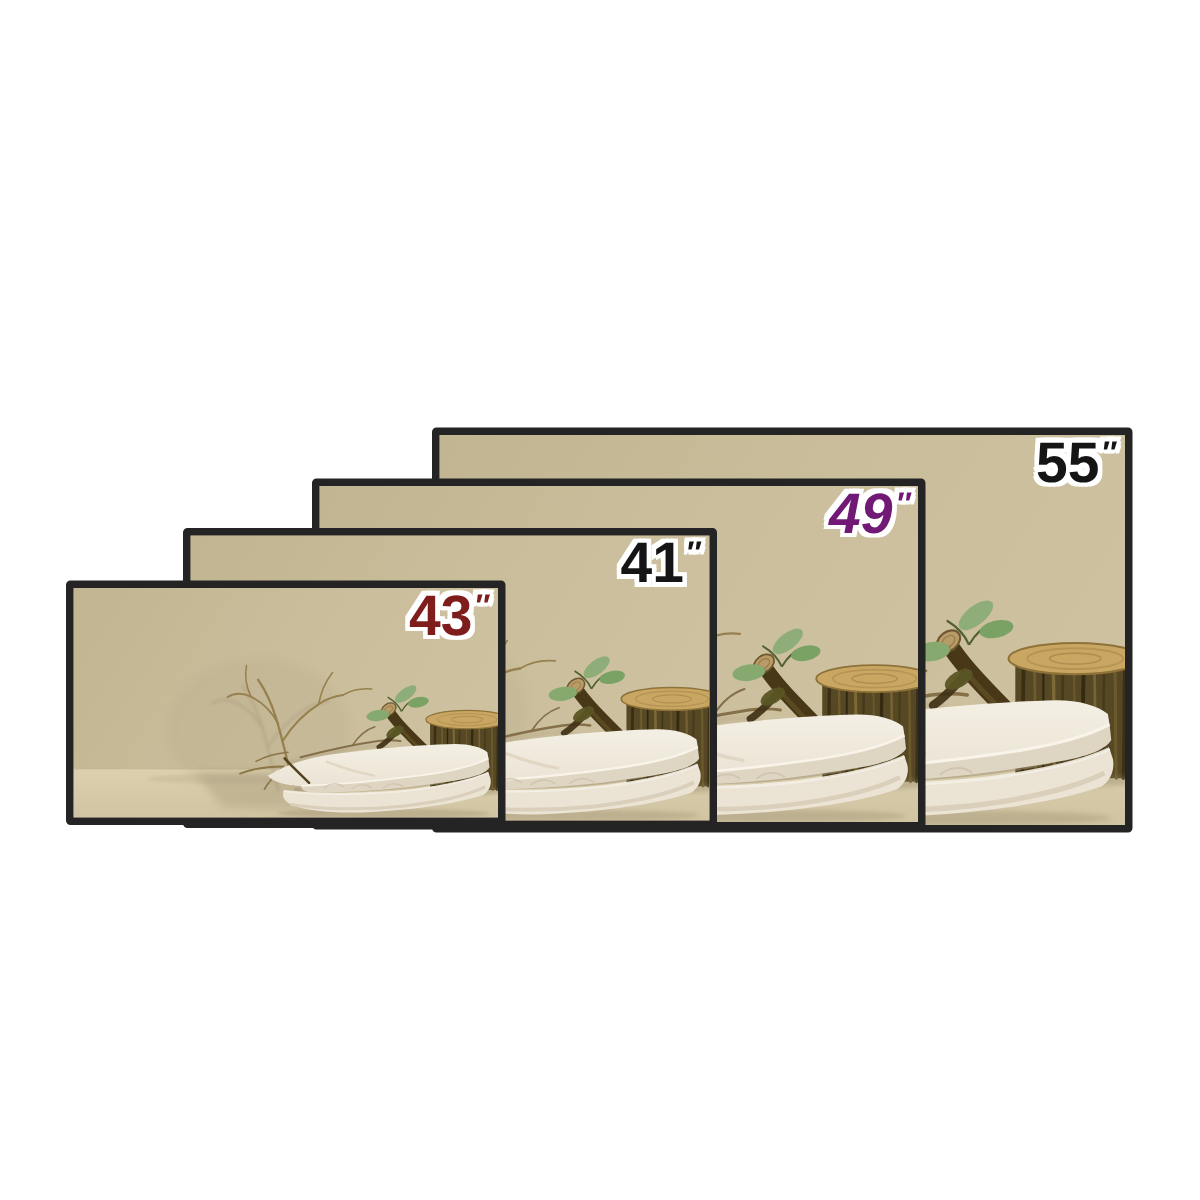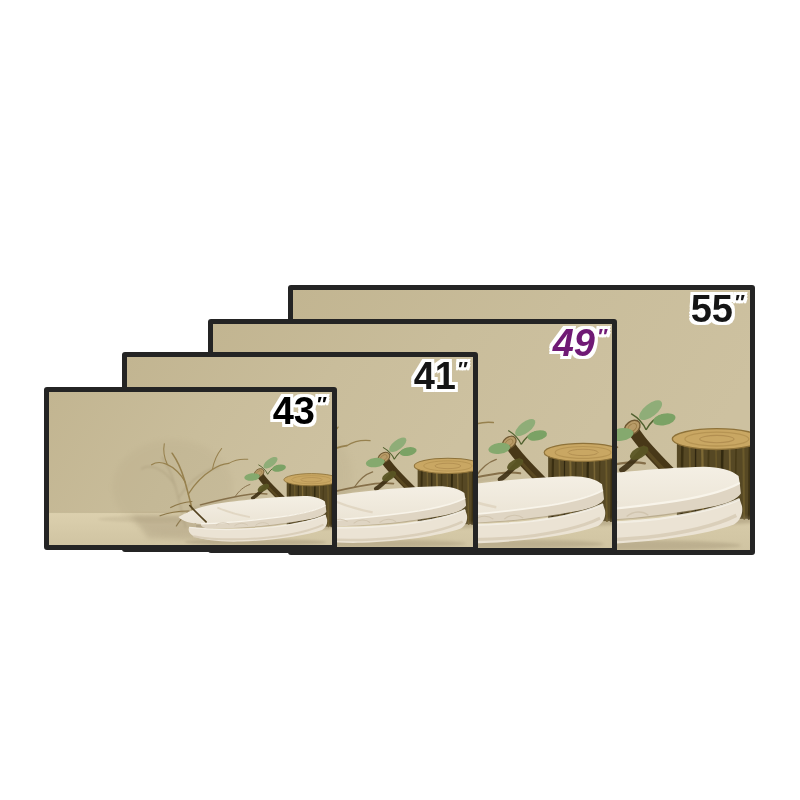--- a/index.html
+++ b/index.html
@@ -522,15 +522,15 @@
         <path d="M215,194 C245,193 289,189 325,184 C355,180 378,174 391,167" stroke="#f8f4ea" stroke-width="1.8" fill="none"></path>
         <path d="M236,196 C242,191 250,191 255,195 M262,197 C268,192 276,192 281,196 M292,196 C298,191 306,191 311,195" stroke="#cfc3ad" stroke-width="1.2" fill="none" opacity="0.9"></path>
         <path d="M238,170 C252,176 268,181 284,184" stroke="#ddd2bd" stroke-width="2.5" fill="none" opacity="0.8"></path>
       </g>
 
       <g>
         <path d="M199,167 C205,174 213,182 222,191" stroke="#54431f" stroke-width="2.4" fill="none" stroke-linecap="round"></path>
       </g>
     </svg>
 
-    <div class="size-label" style="color: #000000;"><span>43</span><span class="unit">″</span></div>
+    <div class="size-label" style="color: #7f1d1d;"><span>43</span><span class="unit">″</span></div>
   </div>
   </div>
 
 </body></html>

